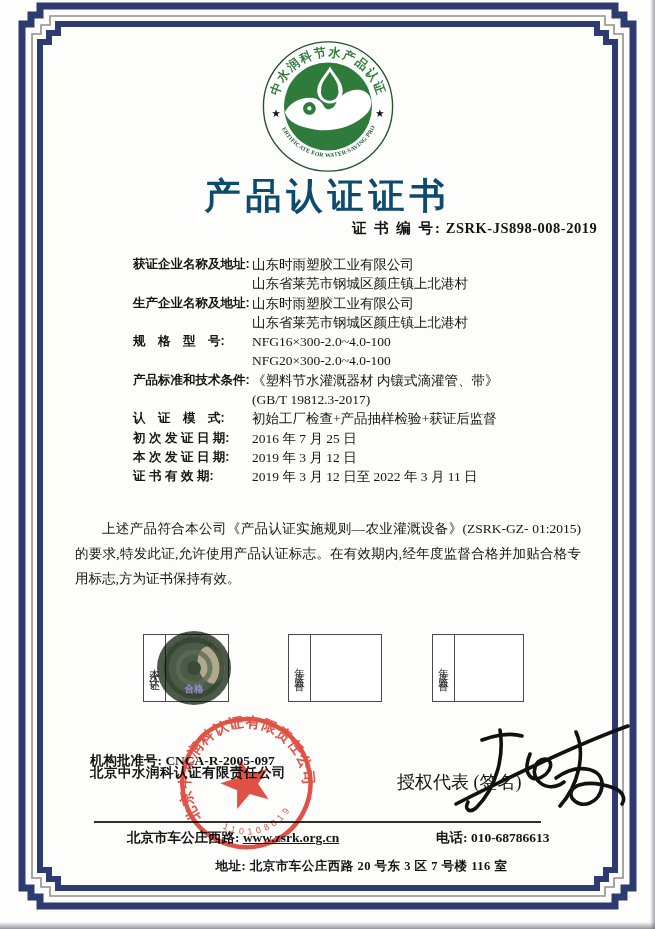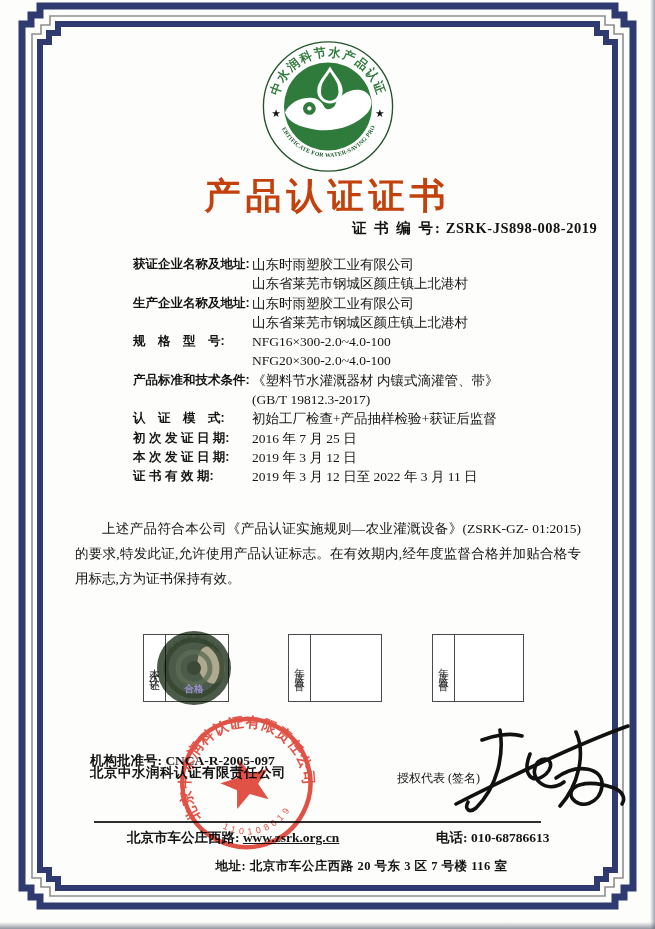--- a/index.html
+++ b/index.html
@@ -11,21 +11,21 @@
   
   .edge-right{position:absolute;right:0;top:0;width:5px;height:100%;
     background:linear-gradient(to right,rgba(120,126,138,0),rgba(110,116,130,.65));}
   .edge-bottom{position:absolute;left:0;bottom:0;width:100%;height:7px;
     background:linear-gradient(to bottom,rgba(110,116,130,0),rgba(100,106,120,.7));}
 
   .logo{position:absolute;left:50%;top:38px;transform:translateX(-50%);}
   .title{
     position:absolute;left:0;top:172px;width:100%;text-align:center;
     font-family:"Liberation Sans","DejaVu Sans",sans-serif;
-    font-size:36px;font-weight:bold;letter-spacing:5px;color:#c2410c;
+    font-size:36px;font-weight:bold;letter-spacing:5px;color:#0c4a6e;
   }
   .certno{
     position:absolute;left:352px;top:219px;font-size:14.5px;font-weight:bold;letter-spacing:.5px;
   }
   .certno .lbl{letter-spacing:2px;}
 
   .fields{position:absolute;left:97px;top:255px;width:500px;margin-left:36px;}
   .frow{display:flex;align-items:flex-start;}
   .flabel{
     flex:none;width:119px;font-family:"Liberation Sans","DejaVu Sans",sans-serif;
@@ -46,21 +46,21 @@
     writing-mode:vertical-rl;text-orientation:upright;
     font-size:10.5px;letter-spacing:4px;line-height:21px;
     display:flex;align-items:center;justify-content:center;padding:3px 0;
     font-family:"Liberation Serif","DejaVu Serif",serif;color:#222;
   }
   .stampbox .well{flex:1;}
   .green-seal{position:absolute;left:154px;top:628px;mix-blend-mode:multiply;}
 
   .f-company{position:absolute;left:90px;top:764px;font-size:13.5px;font-weight:bold;letter-spacing:.5px;}
   .f-approval{position:absolute;left:90px;top:752px;font-size:13.5px;font-weight:bold;}
-  .f-rep{position:absolute;left:397px;top:770px;font-size:12px;font-family:Liberation Serif, serif;}
+  .f-rep{position:absolute;left:397px;top:770px;font-size:18px;font-family:Liberation Serif, serif;}
   .signature{position:absolute;left:452px;top:720px;}
   .f-divider{position:absolute;left:94px;top:821px;width:447px;border-top:2px solid #2e2e2e;}
   .f-query{position:absolute;left:127px;top:829px;font-size:13.5px;font-weight:bold;}
   .f-query .url{text-decoration:underline;}
   .f-phone{position:absolute;left:388px;top:829px;font-size:13.5px;font-weight:bold;margin-left:48px;}
   .f-address{position:absolute;left:0;top:858px;width:100%;text-align:center;
     font-size:12.5px;font-weight:bold;letter-spacing:.5px;padding-left:34px;}
 
   .red-seal{position:absolute;left:176px;top:712px;transform:rotate(-17deg);
     opacity:.88;mix-blend-mode:multiply;}

